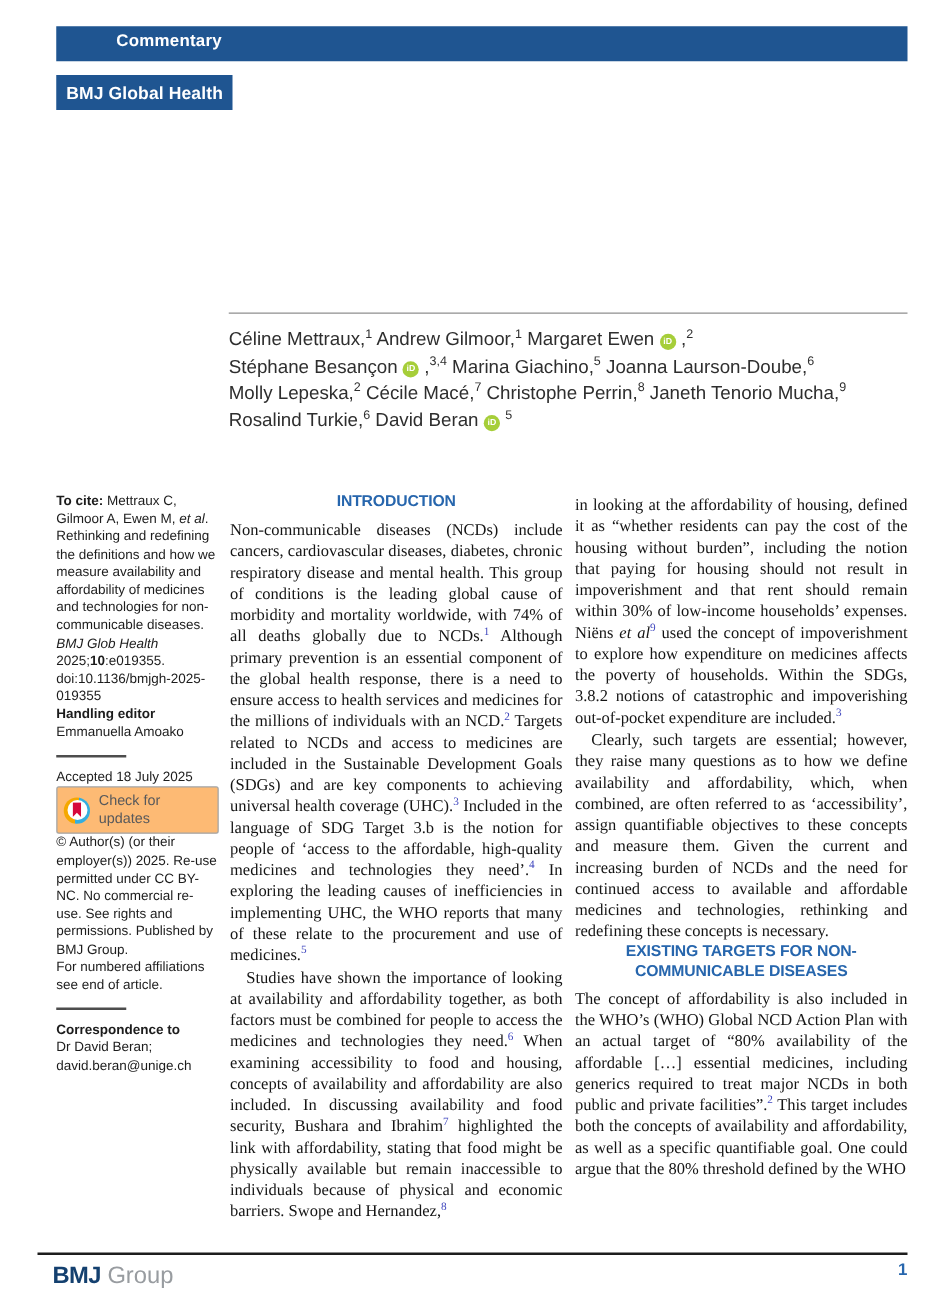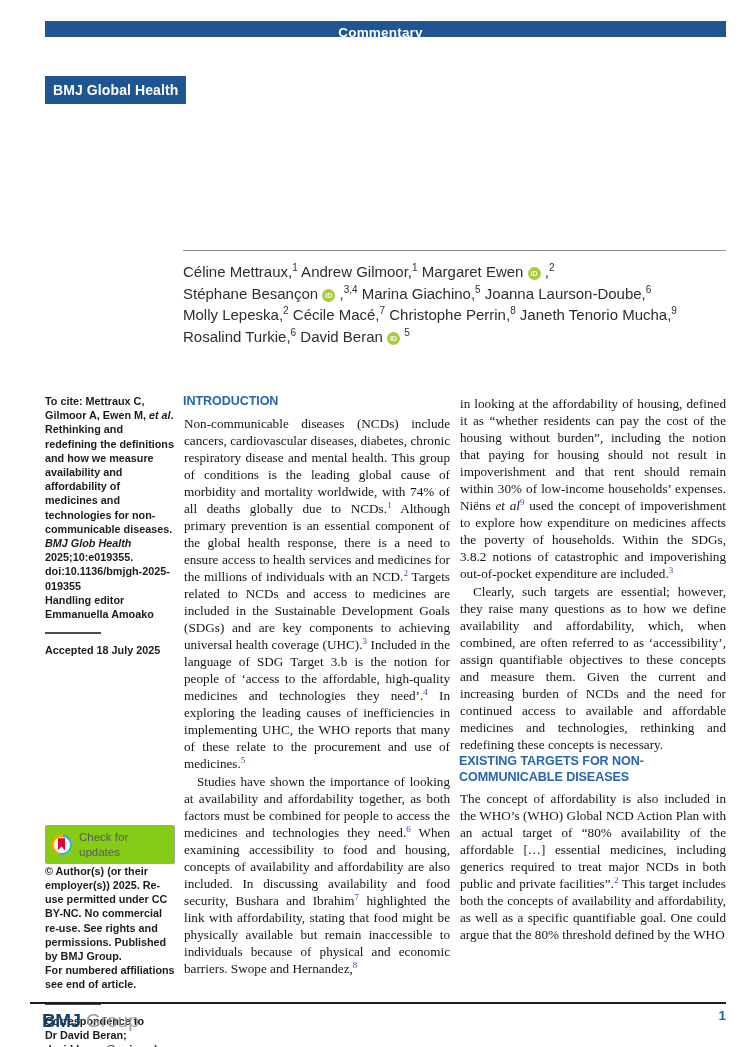--- a/index.html
+++ b/index.html
@@ -8,66 +8,66 @@
     --ref-blue:#3f46be;
     --orcid-green:#a6ce39;
     --text-dark:#161616;
   }
   *{margin:0;padding:0;box-sizing:border-box;}
   html,body{background:#ffffff;}
   .page{position:relative;width:750px;height:1047px;background:#fff;overflow:hidden;
         font-family:"Liberation Sans",sans-serif;color:var(--text-dark);}
 
   
-  .kicker-bar{position:absolute;left:45px;top:21px;width:681px;height:16px;
+  .kicker-bar{position:absolute;left:45px;top:21px;width:681px;height:28px;
     background:var(--brand-blue);color:#fff;font-weight:bold;font-size:13.5px;
-    line-height:24px;text-align:center;padding-right:10px;letter-spacing:.2px;}
+    line-height:24px;text-align:left;padding-right:10px;letter-spacing:.2px;padding-left:48px;}
 
   
-  .journal-box{position:absolute;left:45px;top:76px;background:var(--brand-blue);
+  .journal-box{position:absolute;left:45px;top:60px;background:var(--brand-blue);
     color:#fff;font-weight:bold;font-size:14px;padding:6px 8px;letter-spacing:.1px;}
   .title{position:absolute;left:183px;top:50px;width:548px;
     font-family:"Liberation Serif",serif;font-weight:bold;font-size:28px;
     line-height:37px;color:#131313;letter-spacing:.1px;}
   .title-rule{position:absolute;left:183px;top:250px;width:543px;border-top:1px solid #8f8f8f;}
 
   
   .authors{position:absolute;left:183px;top:261px;width:548px;font-size:15px;
     line-height:21.5px;color:#2e2e2e;}
   .authors sup{font-size:10px;}
   .orcid{display:inline-block;width:13px;height:13px;border-radius:50%;
     background:var(--orcid-green);color:#fff;font-size:7px;font-weight:bold;
     line-height:13px;text-align:center;vertical-align:1px;}
 
   
   .sidebar{position:absolute;left:45px;top:394px;width:130px;font-size:10.8px;
     line-height:14.2px;color:#1c1c1c;}
-  .sidebar p{margin:0;font-weight:bold;}
+  .sidebar p{margin:0;}
   .sb-gap{margin-top:12px;}
   .sep{width:56px;border-top:2px solid #4d4d4d;margin:11px 0 9px 0;}
   .badge{display:inline-flex;align-items:center;gap:7px;border:1px solid #a3a3a3;
-    background:#84cc16;padding:4px 8px 4px 5px;color:#58595b;font-size:11.5px;
-    border-radius:2px;margin-top:168px;cursor:pointer;}
+    background:#fdba74;padding:4px 8px 4px 5px;color:#58595b;font-size:11.5px;
+    border-radius:2px;cursor:pointer;}
   .crossmark{position:relative;width:21px;height:21px;border-radius:50%;
     background:linear-gradient(100deg,#f5a800 50%,#34aedf 50%);flex:0 0 auto;}
   .crossmark::before{content:"";position:absolute;inset:2.5px;background:#fff;border-radius:50%;}
   .crossmark::after{content:"";position:absolute;left:7px;top:4px;width:7px;height:12px;
     background:#d6083b;clip-path:polygon(0 0,100% 0,100% 100%,50% 70%,0 100%);}
   .copyright{margin-top:12px;}
   .affnote{margin-top:9px;}
 
   
   .col{position:absolute;top:394px;width:268px;height:612px;overflow:hidden;
     font-family:"Liberation Serif",serif;font-size:13.2px;line-height:17px;
     text-align:justify;color:#141414;}
   .col1{left:183px;}
   .col2{left:459px;}
   .col h2{font-family:"Liberation Sans",sans-serif;color:var(--heading-blue);
     font-size:12.6px;line-height:15.5px;letter-spacing:-.1px;margin:0 0 5px 0;
-    text-align:left;}
+    text-align:center;}
   .col h2.later{}
   .col p{margin:1px;}
   .col p.indent{text-indent:13px;}
   sup.ref{color:var(--ref-blue);font-size:9px;line-height:0;}
   .authors sup, .col sup{line-height:0;}
 
   
   .footer-rule{position:absolute;left:30px;top:1002px;width:696px;border-top:2px solid #1d1d1d;}
   .footer-logo{position:absolute;left:42px;top:1010px;font-size:19px;text-align:center;}
   .footer-logo .bmj{font-weight:bold;color:#14406f;letter-spacing:-.5px;}

